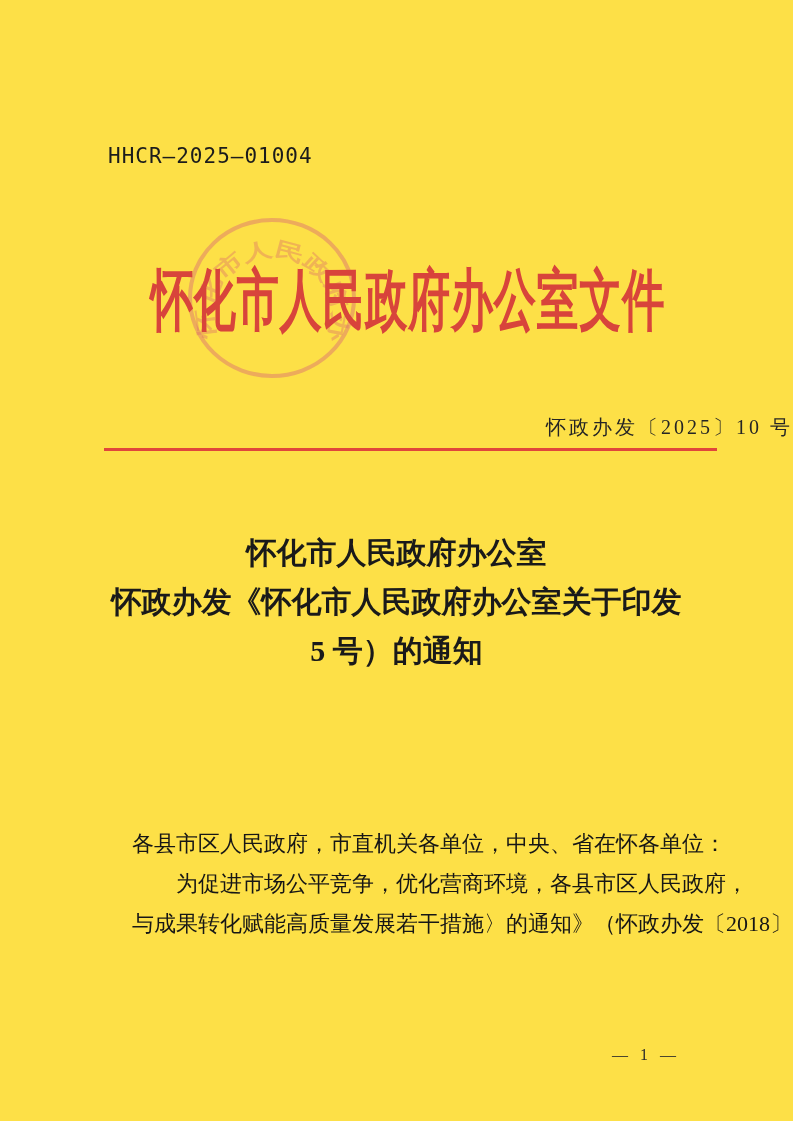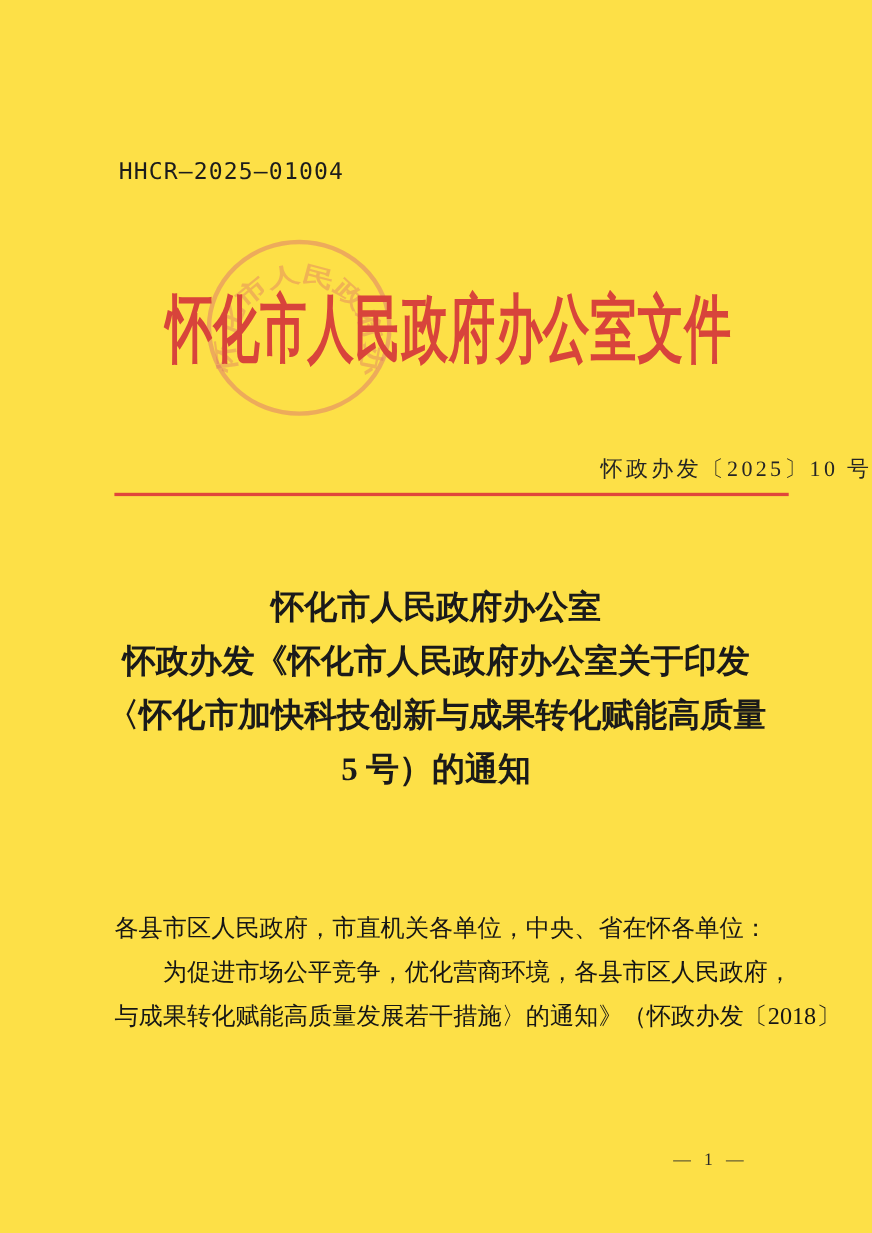--- a/index.html
+++ b/index.html
@@ -87,21 +87,21 @@
   .doc-title .t-line { white-space: nowrap; }
   .body-text {
     position: absolute;
     left: 104px;
     top: 824px;
     width: 600px;
     font-size: 22px;
     line-height: 40px;
     color: #161616;
   }
-  .body-text .b-line { white-space: nowrap; }
+  .body-text .b-line { white-space: nowrap; margin-left: 28px; }
   .body-text .b-indent { text-indent: 2em; }
   .page-number {
     position: absolute;
     left: 612px;
     top: 1046px;
     font-size: 16px;
     letter-spacing: 4px;
     color: #2a2a2a;
     white-space: nowrap;
   }
@@ -127,21 +127,20 @@
     <span class="banner-text">怀化市人民政府办公室文件</span>
   </div>
 
   <div class="issue-number">怀政办发〔2025〕10 号</div>
 
   <div class="red-rule"></div>
 
   <div class="doc-title">
     <div class="t-line">怀化市人民政府办公室</div>
     <div class="t-line">怀政办发《怀化市人民政府办公室关于印发</div>
-    <div class="t-line">〈怀化市加快科技创新与成果转化赋能高质量</div>
     <div class="t-line">5 号）的通知</div>
   </div>
 
   <div class="body-text">
     <div class="b-line">各县市区人民政府，市直机关各单位，中央、省在怀各单位：</div>
     <div class="b-line b-indent">为促进市场公平竞争，优化营商环境，各县市区人民政府，</div>
     <div class="b-line">与成果转化赋能高质量发展若干措施〉的通知》（怀政办发〔2018〕</div>
   </div>
 
   <div class="page-number">— 1 —</div>

